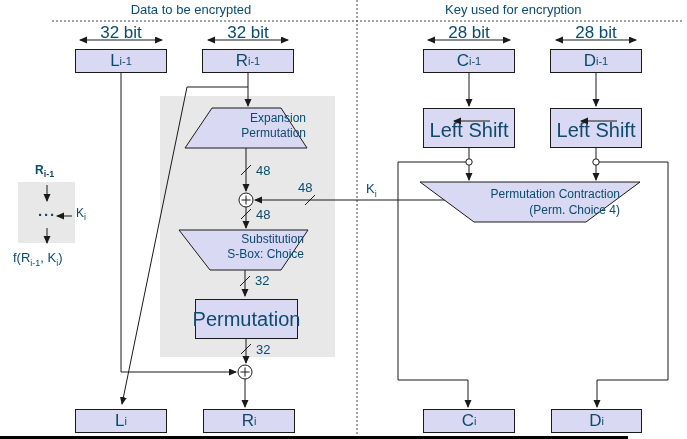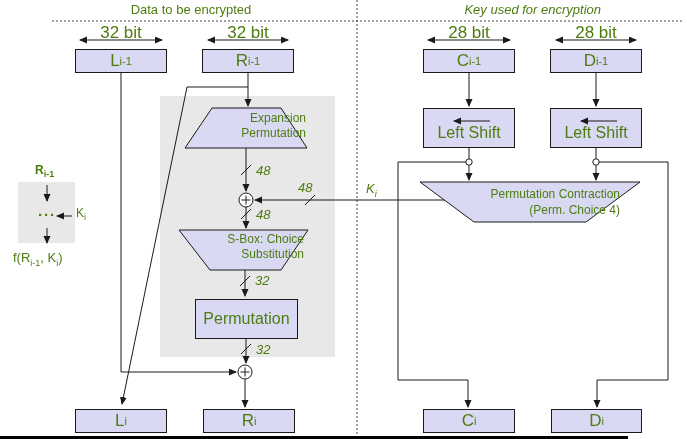--- a/index.html
+++ b/index.html
@@ -1,28 +1,28 @@
 <!DOCTYPE html>
 <html><head>
 <meta charset="utf-8">
 <style>
   html,body{margin:0;padding:0;background:#ffffff;}
   #stage{position:relative;width:687px;height:439px;background:#ffffff;overflow:hidden;
-         font-family:"Liberation Sans",sans-serif;color:#4d7c0f;}
+         font-family:"Liberation Sans",sans-serif;color:#0c4a6e;}
   #wires{position:absolute;left:0;top:0;}
   .lbl{position:absolute;white-space:nowrap;}
   .hdr{font-size:13px;}
   .bit{font-size:17px;text-align:center;}
-  .num{font-size:13px;font-style:italic;}
+  .num{font-size:13px;}
   .small{font-size:12px;}
   .box{position:absolute;background:#d9d9f3;border:1px solid #1a1a1a;box-sizing:border-box;
        display:flex;align-items:center;justify-content:center;}
   .reg{font-size:17px;}
   .reg sub{font-size:11px;}
-  .bigtxt{font-size:16px;}
+  .bigtxt{font-size:20px;}
   .trap-lbl{position:absolute;text-align:right;font-size:12px;line-height:15px;}
   .lsbox{flex-direction:column;justify-content:flex-end;padding-bottom:5px;}
   .ls-arrow{position:absolute;top:7px;left:50%;margin-left:-23px;}
   .legend sub, .num sub{font-size:9px;}
   .dots{font-size:15px;font-weight:bold;letter-spacing:1px;}
   .botbar{position:absolute;left:0;top:436px;width:628px;height:3px;background:#000;}
 </style>
 </head>
 <body>
 
@@ -96,21 +96,21 @@
     <polygon points="420,182 640,182 586,222 474,222" fill="#d9d9f3" stroke="#1a1a1a"></polygon>
 
     <g fill="none" stroke="#1a1a1a" stroke-width="1">
       <path d="M47,185 V201" marker-end="url(#ah)"></path>
       <path d="M47,228 V243" marker-end="url(#ah)"></path>
       <path d="M72,216 H57" marker-end="url(#ah)"></path>
     </g>
   </svg>
 
   <div class="lbl hdr" style="left:101px;top:2px;width:180px;text-align:center;">Data to be encrypted</div>
-  <div class="lbl hdr" style="left:421px;top:2px;width:180px;text-align:right;font-style:italic;">Key used for encryption</div>
+  <div class="lbl hdr" style="left:445px;top:2px;width:180px;text-align:left;">Key used for encryption</div>
 
   <div class="lbl bit" style="left:81px;top:23px;width:80px;">32 bit</div>
   <div class="lbl bit" style="left:208px;top:23px;width:80px;">32 bit</div>
   <div class="lbl bit" style="left:429px;top:23px;width:80px;">28 bit</div>
   <div class="lbl bit" style="left:556px;top:23px;width:80px;">28 bit</div>
 
   <div class="box reg" style="left:75px;top:49px;width:92px;height:24px;">
     <span>L</span>
       <sub>i-1</sub>
   </div>
@@ -164,22 +164,22 @@
 
   <div class="box bigtxt" style="left:195px;top:299px;width:103px;height:40px;">
     <span>Permutation</span>
   </div>
 
   <div class="trap-lbl" style="left:186px;top:111px;width:120px;">
     <div>Expansion</div>
     <div>Permutation</div>
   </div>
   <div class="trap-lbl" style="left:184px;top:232px;width:120px;">
+    <div>Substitution</div>
     <div>S-Box: Choice</div>
-    <div>Substitution</div>
   </div>
   <div class="trap-lbl" style="left:440px;top:186px;width:180px;line-height:16px;">
     <div>Permutation Contraction</div>
     <div>(Perm. Choice 4)</div>
   </div>
 
   <div class="lbl num" style="left:256px;top:163px;">48</div>
   <div class="lbl num" style="left:256px;top:207px;">48</div>
   <div class="lbl num" style="left:298px;top:180px;">48</div>
   <div class="lbl num" style="left:366px;top:181px;">

